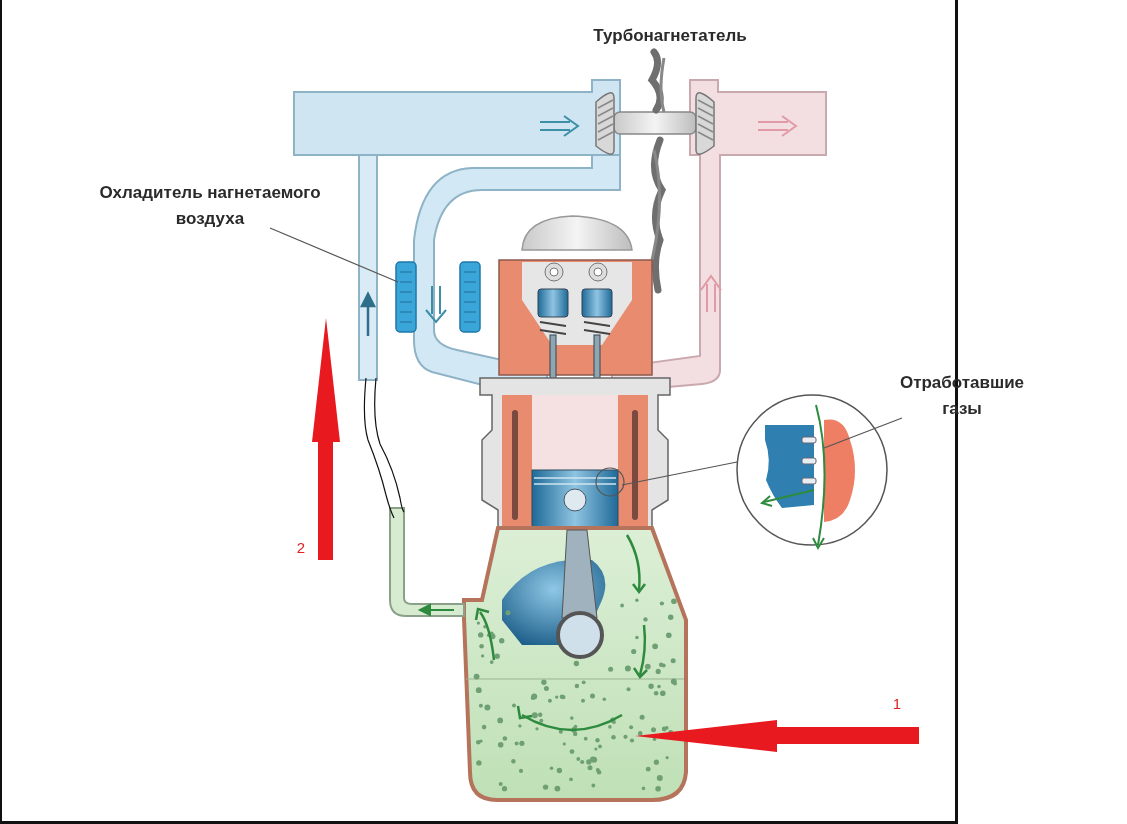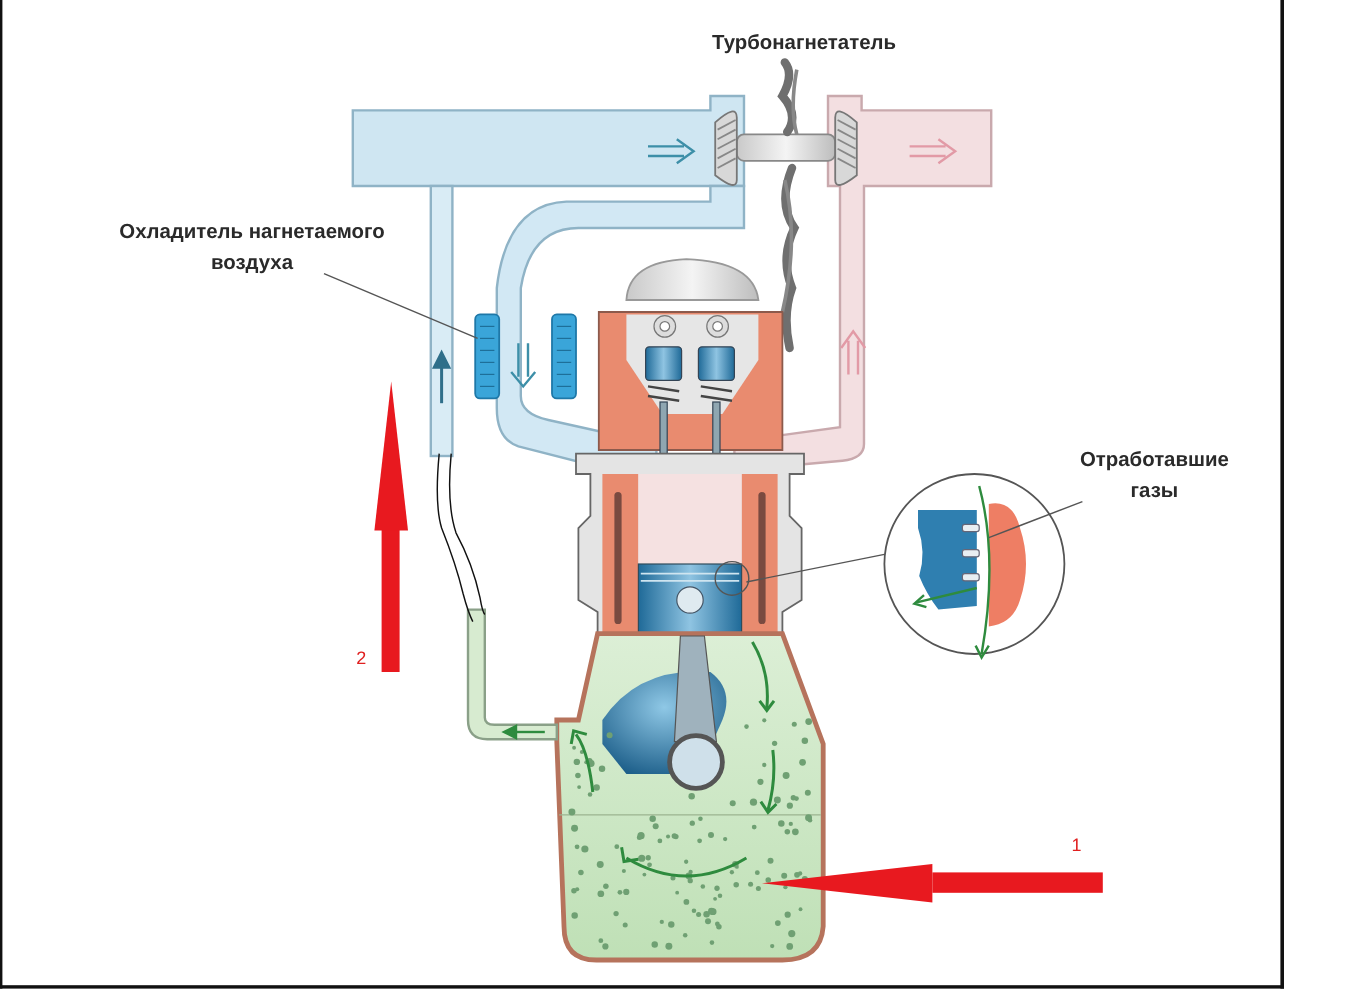--- a/index.html
+++ b/index.html
@@ -1,18 +1,18 @@
 <!DOCTYPE html>
 <html><head>
 <meta charset="utf-8">
 <style>
   html, body { margin: 0; padding: 0; background: #ffffff; }
   body { width: 1127px; height: 824px; overflow: hidden; }
   #frame {
-    position: relative; width: 1070px; height: 824px; box-sizing: border-box;
+    position: relative; width: 958px; height: 824px; box-sizing: border-box;
     border-right: 3px solid #111; border-bottom: 3px solid #111; border-left: 2px solid #111;
     background: #ffffff;
   }
   svg { position: absolute; left: 0; top: 0; }
   .label-text {
     font-family: "Liberation Sans", sans-serif; font-weight: bold; font-size: 17px;
     fill: #2a2a2a;
   }
   .num-text { font-family: "Liberation Sans", sans-serif; font-size: 15px; fill: #e02020; }
 </style>

